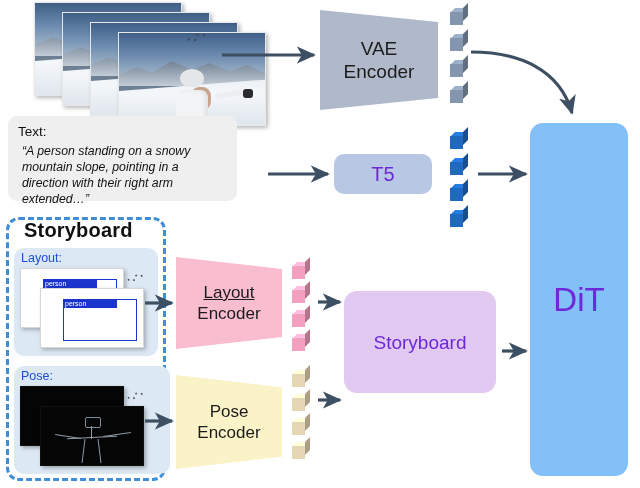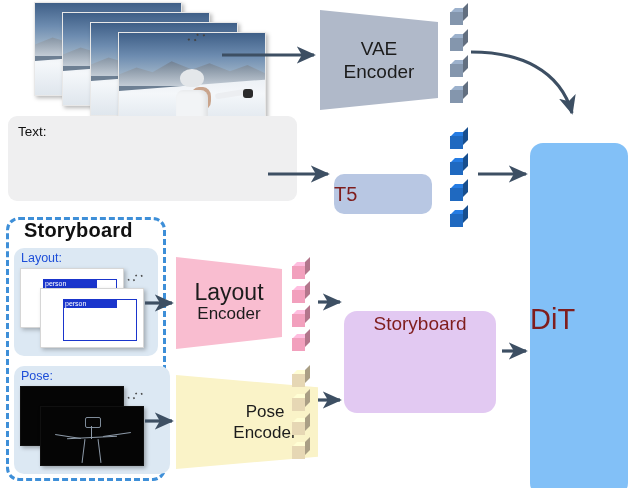--- a/index.html
+++ b/index.html
@@ -26,21 +26,21 @@
   .face{position:absolute;left:48%;top:34%;width:34%;height:40%;
         background:#c9a48c;border-radius:40%;}
   .arm{position:absolute;right:-46%;top:40%;width:56%;height:11%;
        background:#eceef1;border-radius:4px;transform:rotate(-9deg);}
   .glove{position:absolute;right:-54%;top:37%;width:17%;height:15%;
          background:#2b2b2b;border-radius:3px;}
   .dots3{position:absolute;font-size:13px;color:#444;letter-spacing:1px;
          transform:rotate(-28deg);font-weight:700;}
 
   
-  #textbox{left:8px;top:116px;width:289px;height:85px;background:#efeff0;
+  #textbox{left:8px;top:116px;width:229px;height:85px;background:#efeff0;
            border-radius:9px;box-sizing:border-box;padding:7px 14px 0 10px;}
   #textbox .lbl{font-size:13.5px;color:#111;line-height:17px;}
   #textbox .quote{font-size:12.3px;font-style:italic;color:#111;line-height:16px;
                   margin-top:3px;padding-left:4px;}
 
   
   #sbbox{left:6px;top:217px;width:160px;height:264px;
          border:3px dashed #3e8fd8;border-radius:13px;box-sizing:border-box;}
   #sbtitle{left:24px;top:219px;font-size:20px;font-weight:700;color:#111;letter-spacing:.2px;}
 
@@ -56,22 +56,22 @@
   .pcard{position:absolute;background:#050505;border:1px solid #101010;
          box-shadow:2px 2px 4px rgba(0,0,0,.3);overflow:hidden;}
   .bone{position:absolute;background:#8d9aa8;}
 
   
   .trap{position:absolute;display:flex;flex-direction:column;align-items:center;
         justify-content:center;text-align:center;color:#1c1c1c;}
   .trap .t{position:relative;z-index:2;}
 
   
-  .rblock{position:absolute;display:flex;align-items:center;justify-content:flex-start;
-          text-align:center;border-radius:10px;color:#7f1d1d;margin-top:20px;}
+  .rblock{position:absolute;display:flex;align-items:center;justify-content:center;
+          text-align:center;border-radius:10px;color:#6d28d9;}
 
   
   .cube{position:absolute;width:17px;height:17px;}
   .cf{position:absolute;left:0;top:4px;width:13px;height:13px;}
   .ct{position:absolute;left:0;top:0;width:13px;height:5px;
       transform:skewX(-45deg);transform-origin:bottom left;}
   .cs{position:absolute;left:13px;top:0px;width:4.5px;height:13px;
       transform:skewY(-45deg);transform-origin:top left;}
 
   
@@ -127,20 +127,21 @@
         <div class="torso"></div>
         <div class="arm"></div>
         <div class="glove"></div>
       </div>
   </div>
   <div class="dots3 abs" style="left:186px;top:28px;">·.·.</div>
 </div>
 
 <div class="abs" id="textbox">
   <div class="lbl">Text:</div>
+  <div class="quote">“A person standing on a snowy mountain slope, pointing in a direction with their right arm extended…”</div>
 </div>
 
 <div class="abs" id="sbbox"></div>
 <div class="abs" id="sbtitle">Storyboard</div>
 
 <div class="sbpanel" style="left:14px;top:248px;width:144px;height:108px;">
   <div class="sblbl" style="left:7px;top:3px;">Layout:</div>
   <div class="dots3" style="left:112px;top:22px;font-size:11px;">·.·.</div>
 
   <div class="card" style="left:6px;top:20px;width:102px;height:58px;">
@@ -174,37 +175,37 @@
   <div class="t" style="font-size:19px;line-height:23px;">VAE</div>
   <div class="t" style="font-size:19px;line-height:23px;">Encoder</div>
 </div>
 
 <div class="rblock" style="left:334px;top:154px;width:98px;height:40px;background:#b8c7e3;">
   <span style="font-size:20px;">T5</span>
 </div>
 
 <div class="trap" style="left:176px;top:257px;width:106px;height:92px;
             background:#f9bdd0;clip-path:polygon(0% 0%,100% 13%,100% 87%,0% 100%);">
-  <div class="t" style="font-size:23px;line-height:21px;">Layout</div>
+  <div class="t" style="font-size:17px;line-height:21px;text-decoration:underline;">Layout</div>
   <div class="t" style="font-size:17px;line-height:21px;">Encoder</div>
 </div>
 
 <div class="trap" style="left:176px;top:375px;width:106px;height:94px;
-            background:#faf3c8;clip-path:polygon(0% 0%,100% 13%,100% 87%,0% 100%);padding-left:36px;">
+            background:#faf3c8;clip-path:polygon(0% 0%,100% 13%,100% 87%,0% 100%);">
   <div class="t" style="font-size:17px;line-height:21px;">Pose</div>
   <div class="t" style="font-size:17px;line-height:21px;">Encoder</div>
 </div>
 
 <div class="rblock" style="left:344px;top:291px;width:152px;height:102px;background:#e2c9f2;
             flex-direction:column;border-radius:13px;">
   <div style="font-size:19px;line-height:25px;">Storyboard</div>
 </div>
 
 <div class="rblock" style="left:530px;top:123px;width:98px;height:353px;background:#82c0f7;border-radius:13px;">
-  <span style="font-size:29px;">DiT</span>
+  <span style="font-size:33px;">DiT</span>
 </div>
 
 <div id="cubes">
     <div class="cube" style="left: 450px; top: 8px;">
       <div class="ct" style="background: rgb(156, 177, 204);"></div>
       <div class="cs" style="background: rgb(98, 111, 128);"></div>
       <div class="cf" style="background: rgb(132, 150, 173);"></div>
     </div>
     <div class="cube" style="left: 450px; top: 34px;">
       <div class="ct" style="background: rgb(156, 177, 204);"></div>

